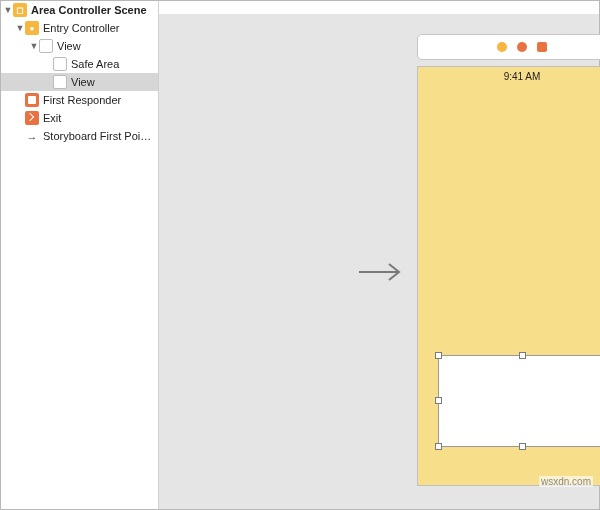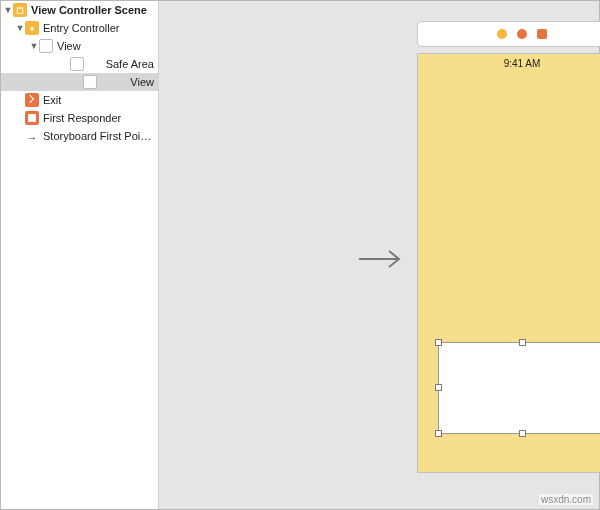--- a/index.html
+++ b/index.html
@@ -17,55 +17,55 @@
   .ic-vc { background: #f7b63d; border-radius: 50%; color:#fff; font-size:8px;}
   .ic-view { background: #fff; border: 1px solid #bcbcbc; }
   .ic-first { background: #e97242; border-radius: 3px; position: relative; }
   .ic-first::after { content:""; position:absolute; inset:3px; background:#fff; border-radius:1px; }
   .ic-exit { background: #e97242; border-radius: 3px; position:relative;}
   .ic-exit::after{content:""; position:absolute; inset:3px; border:1.5px solid #fff; border-top:none; border-left:none; transform:rotate(-45deg); top:3px; left:2px; width:5px; height:5px;}
   .ic-arrow { color:#333; font-size:11px; background:transparent;}
   .pad0 { padding-left: 2px; }
   .pad1 { padding-left: 14px; }
   .pad2 { padding-left: 28px; }
-  .pad3 { padding-left: 42px; justify-content: space-between; }
+  .pad3 { padding-left: 42px; }
 
   
-  .canvas { flex: 1; position: relative; background: #e5e5e5; }
+  .canvas { flex: 1; position: relative; background: #e5e5e5; margin-top: 13px; }
   .entry-arrow { position: absolute; left: 200px; top: 248px; width: 50px; height: 20px; }
   .entry-arrow svg { overflow: visible; }
 
   .device { position: absolute; left: 258px; top: 20px; width: 210px; }
   .dock { height: 26px; background: #fff; border: 1px solid #c6c6c6; border-radius: 5px; display: flex; align-items: center; justify-content: center; gap: 10px; }
   .dock .dot { width: 10px; height: 10px; border-radius: 50%; }
   .d1 { background: #f7b63d; }
   .d2 { background: #e97242; }
   .d3 { width:10px; height:10px; background:#e97242; border-radius:2px; }
 
   .screen { margin-top: 6px; height: 420px; border: 1px solid #c0c0c0; background: #f7de8b; position: relative; }
   .statusbar { height: 18px; display:flex; align-items:center; justify-content:center; font-size:10px; color:#222; position:relative;}
 
   .subview { position:absolute; left:20px; top:288px; width:170px; height:92px; background:#fff; border:1px solid #9a9a9a; }
   .handle { position:absolute; width:7px; height:7px; background:#fff; border:1px solid #7a7a7a; }
   .h-tl{left:-4px; top:-4px;} .h-tm{left:calc(50% - 4px); top:-4px;}
   .h-ml{left:-4px; top:calc(50% - 4px);}
   .h-bl{left:-4px; bottom:-4px;} .h-bm{left:calc(50% - 4px); bottom:-4px;}
 
-  .watermark { position:absolute; right:6px; bottom:4px; font-size:10px; color:#8a8a8a; background:rgba(255,255,255,0.6); padding:0 2px;}
+  .watermark { position:absolute; right:6px; bottom:22px; font-size:10px; color:#8a8a8a; background:rgba(255,255,255,0.6); padding:0 2px;}
 </style>
 </head>
 <body>
 
 <div class="root">
 
   <div class="sidebar">
     <div class="row header pad0">
       <span class="disc">▼</span>
       <span class="icon ic-scene">◻</span>
-      <span>View Controller Scene</span>
+      <span>Area Controller Scene</span>
     </div>
     <div class="row pad1">
       <span class="disc">▼</span>
       <span class="icon ic-vc">●</span>
       <span>Entry Controller</span>
     </div>
     <div class="row pad2">
       <span class="disc">▼</span>
       <span class="icon ic-view"></span>
       <span>View</span>
@@ -75,27 +75,27 @@
       <span class="icon ic-view"></span>
       <span>Safe Area</span>
     </div>
     <div class="row pad3 selected">
       <span class="disc"></span>
       <span class="icon ic-view"></span>
       <span>View</span>
     </div>
     <div class="row pad1">
       <span class="disc"></span>
-      <span class="icon ic-exit"></span>
-      <span>Exit</span>
+      <span class="icon ic-first"></span>
+      <span>First Responder</span>
     </div>
     <div class="row pad1">
       <span class="disc"></span>
-      <span class="icon ic-first"></span>
-      <span>First Responder</span>
+      <span class="icon ic-exit"></span>
+      <span>Exit</span>
     </div>
     <div class="row pad1">
       <span class="disc"></span>
       <span class="icon ic-arrow">→</span>
       <span>Storyboard First Poi…</span>
     </div>
   </div>
 
   <div class="canvas">
 

